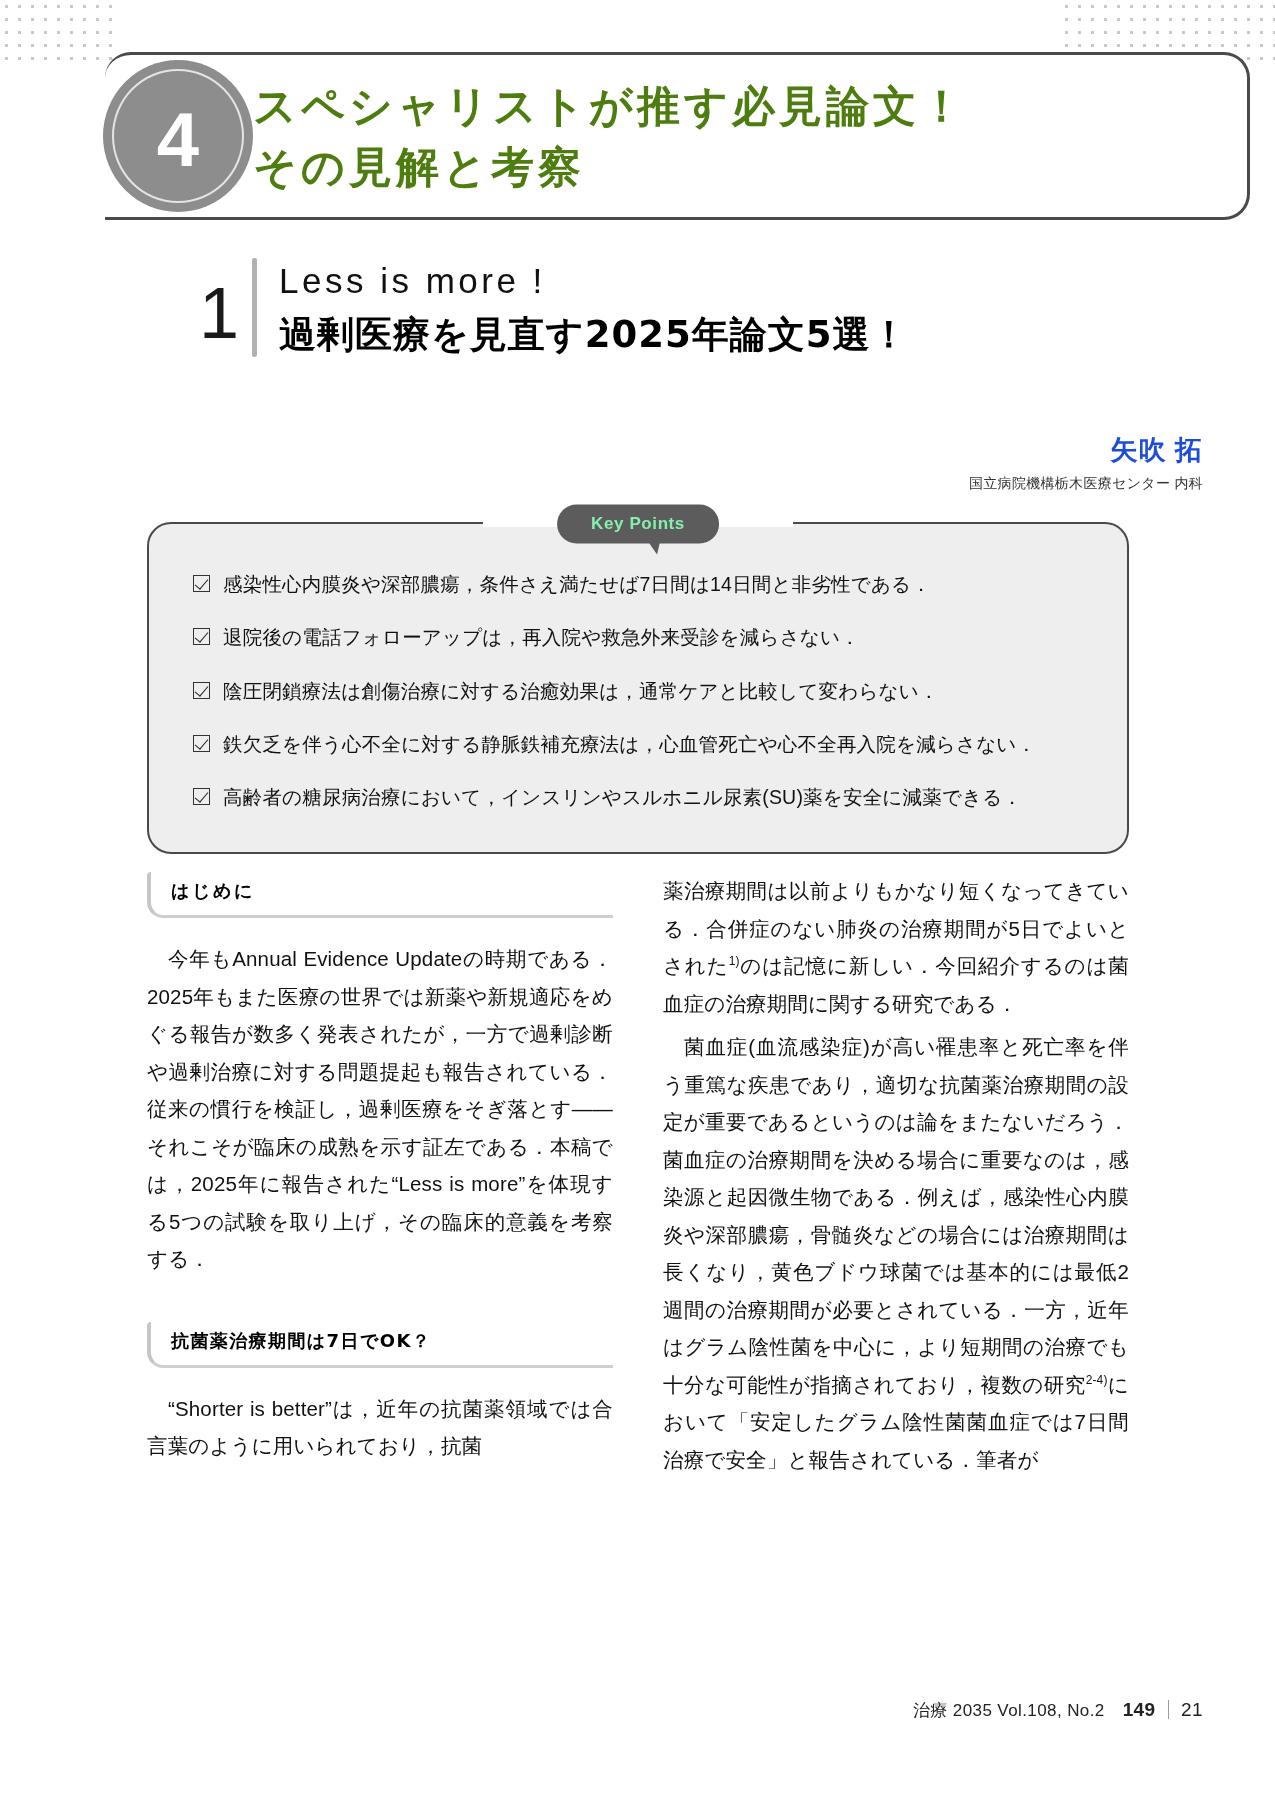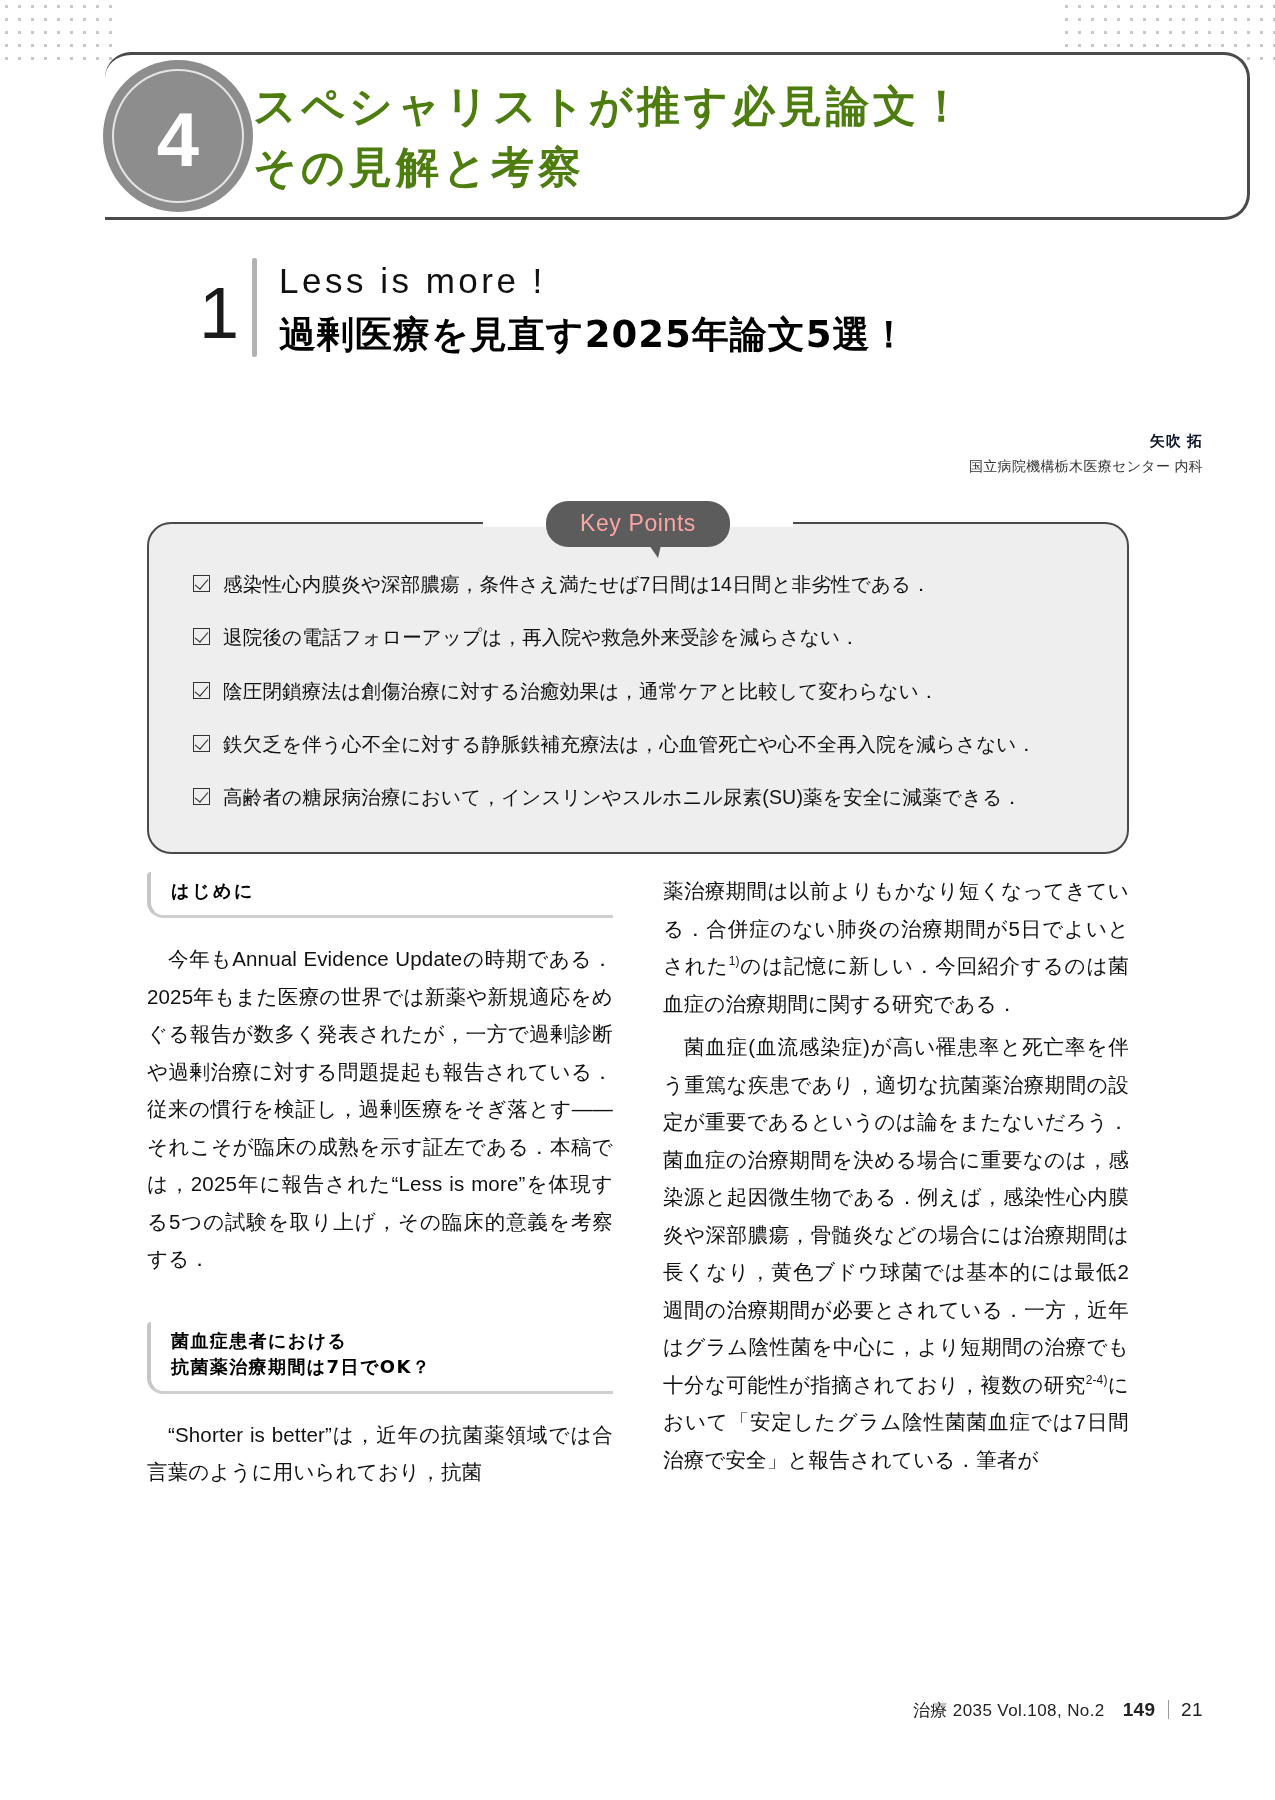--- a/index.html
+++ b/index.html
@@ -136,24 +136,24 @@
   }
 
   
   .byline {
     position: absolute;
     right: 72px;
     top: 432px;
     text-align: right;
   }
   .byline-name {
-    font-size: 15px;
+    font-size: 27px;
     font-weight: 700;
     letter-spacing: 1px;
-    color: #0f172a;
+    color: #1d4ed8;
   }
   .byline-aff {
     font-size: 14px;
     margin-top: 7px;
     letter-spacing: 0.3px;
     color: #333;
   }
 
   
   .kp-wrap {
@@ -168,23 +168,23 @@
     background: #eeeeee;
     padding: 46px 44px 40px 44px;
     position: relative;
   }
   .kp-tab {
     position: absolute;
     left: 50%;
     transform: translate(-50%, -50%);
     top: 0;
     background: #5c5c5c;
-    color: #fca5a5;
-    font-size: 23px;
-    font-weight: 400;
+    color: #86efac;
+    font-size: 17px;
+    font-weight: 700;
     letter-spacing: 0.6px;
     padding: 9px 34px 10px 34px;
     border-radius: 22px;
     white-space: nowrap;
     z-index: 5;
   }
   .kp-tab::after {
     content: "";
     position: absolute;
     left: 56%;
@@ -369,21 +369,20 @@
 
 <div class="cols">
 
   <div class="col">
     <div class="sec-head">
       <div class="sec-head-inner">はじめに</div>
     </div>
     <p class="para">今年もAnnual Evidence Updateの時期である．2025年もまた医療の世界では新薬や新規適応をめぐる報告が数多く発表されたが，一方で過剰診断や過剰治療に対する問題提起も報告されている．従来の慣行を検証し，過剰医療をそぎ落とす——それこそが臨床の成熟を示す証左である．本稿では，2025年に報告された“Less is more”を体現する5つの試験を取り上げ，その臨床的意義を考察する．</p>
 
     <div class="sec-head tight gap-before">
-      <div class="sec-head-inner">菌血症患者における</div>
       <div class="sec-head-inner">抗菌薬治療期間は7日でOK？</div>
     </div>
     <p class="para">“Shorter is better”は，近年の抗菌薬領域では合言葉のように用いられており，抗菌</p>
   </div>
 
   <div class="col">
     <p class="para noindent"><span>薬治療期間は以前よりもかなり短くなってきている．合併症のない肺炎の治療期間が5日でよいとされた</span><sup class="ref">1)</sup><span>のは記憶に新しい．今回紹介するのは菌血症の治療期間に関する研究である．</span></p>
 
     <p class="para"><span>菌血症(血流感染症)が高い罹患率と死亡率を伴う重篤な疾患であり，適切な抗菌薬治療期間の設定が重要であるというのは論をまたないだろう．菌血症の治療期間を決める場合に重要なのは，感染源と起因微生物である．例えば，感染性心内膜炎や深部膿瘍，骨髄炎などの場合には治療期間は長くなり，黄色ブドウ球菌では基本的には最低2週間の治療期間が必要とされている．一方，近年はグラム陰性菌を中心に，より短期間の治療でも十分な可能性が指摘されており，複数の研究</span><sup class="ref">2-4)</sup><span>において「安定したグラム陰性菌菌血症では7日間治療で安全」と報告されている．筆者が</span></p>
   </div>

